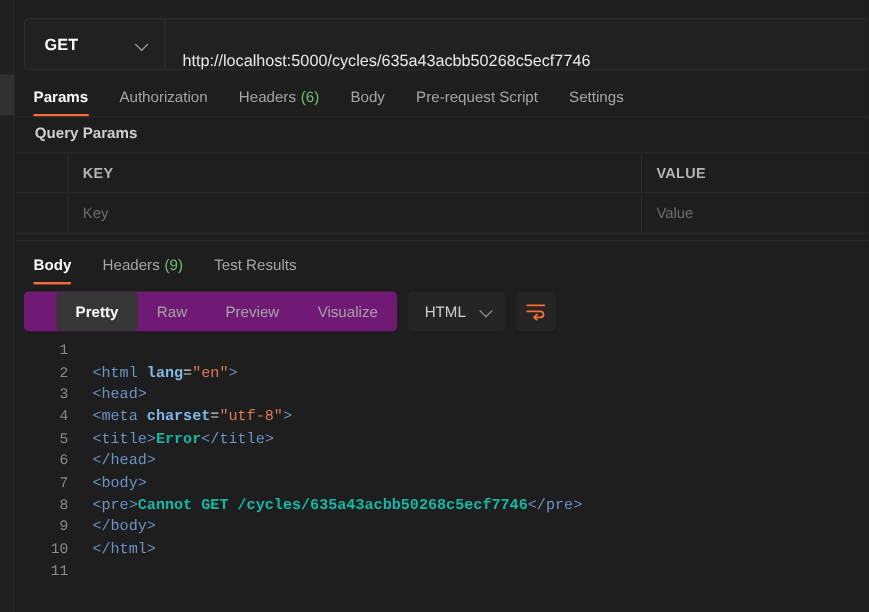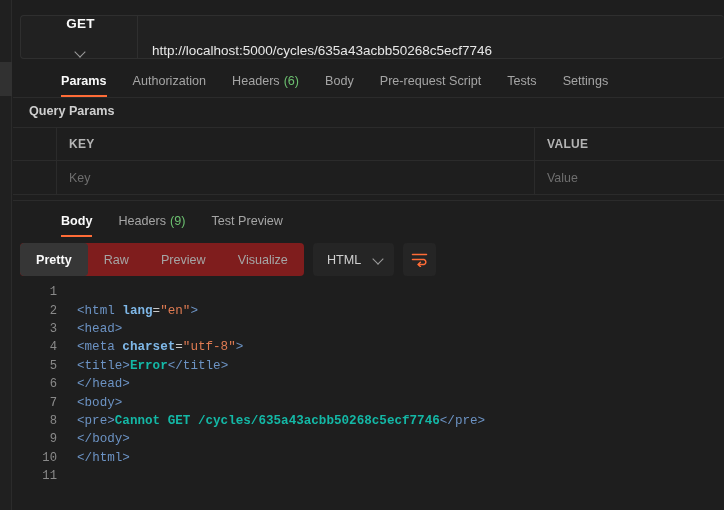--- a/index.html
+++ b/index.html
@@ -50,21 +50,20 @@
     align-items: stretch;
   }
   .method-select {
     width: 117px;
     display: flex;
     align-items: center;
     justify-content: space-between;
     padding: 0 13px 0 16px;
     border-right: 1px solid #2f2f2f;
     cursor: pointer;
-    flex-direction: column;
   }
   .method-label {
     color: #fafafa;
     font-size: 13.5px;
     font-weight: bold;
     letter-spacing: .2px;
   }
   .chev {
     width: 11px; height: 11px;
     position: relative;
@@ -103,21 +102,21 @@
     height: 33px;
     display: flex;
     align-items: center;
     padding: 0 13px;
     color: #a5a5a5;
     font-size: 12.6px;
     cursor: pointer;
     white-space: nowrap;
   }
   .tab:first-child { padding-left: 8px; }
-  .tab.active { color: #fafafa; font-weight: bold; margin-left: 33px; }
+  .tab.active { color: #fafafa; font-weight: bold; }
   .tab.active::after {
     content: "";
     position: absolute;
     left: 8px; right: 13px;
     bottom: 0;
     height: 2px;
     background: #ff6c37;
   }
   .tab .count { color: #6cc070; margin-left: 4px; }
 
@@ -175,23 +174,24 @@
     left: 20px; top: 243px;
     height: 33px;
     display: flex;
     align-items: center;
     gap: 9px;
   }
   .seg-group {
     display: flex;
     align-items: center;
     height: 33px;
-    background: #7f1d1d;
+    background: #701a75;
     border-radius: 4px;
     overflow: hidden;
+    padding-left: 27px;
   }
   .seg {
     height: 33px;
     display: flex;
     align-items: center;
     padding: 0 16px;
     font-size: 12.6px;
     color: #a5a5a5;
     cursor: pointer;
   }
@@ -295,23 +295,20 @@
         <span>Headers</span>
         <span class="count">(6)</span>
       </div>
       <div class="tab">
         <span>Body</span>
       </div>
       <div class="tab">
         <span>Pre-request Script</span>
       </div>
       <div class="tab">
-        <span>Tests</span>
-      </div>
-      <div class="tab">
         <span>Settings</span>
       </div>
     </div>
   <div class="hr" style="left:13px; top:97px; width:711px;"></div>
 
   <div class="qp-title">Query Params</div>
 
   <div class="params-table">
     <div class="ptr">
       <div class="pcell c-check"></div>
@@ -338,21 +335,21 @@
 
   <div class="res-tabs" id="res-tabs">
       <div class="tab active">
         <span>Body</span>
       </div>
       <div class="tab">
         <span>Headers</span>
         <span class="count">(9)</span>
       </div>
       <div class="tab">
-        <span>Test Preview</span>
+        <span>Test Results</span>
       </div>
     </div>
 
   <div class="res-toolbar">
     <div class="seg-group" id="view-modes">
         <div class="seg active">Pretty</div>
         <div class="seg">Raw</div>
         <div class="seg">Preview</div>
         <div class="seg">Visualize</div>
       </div>

